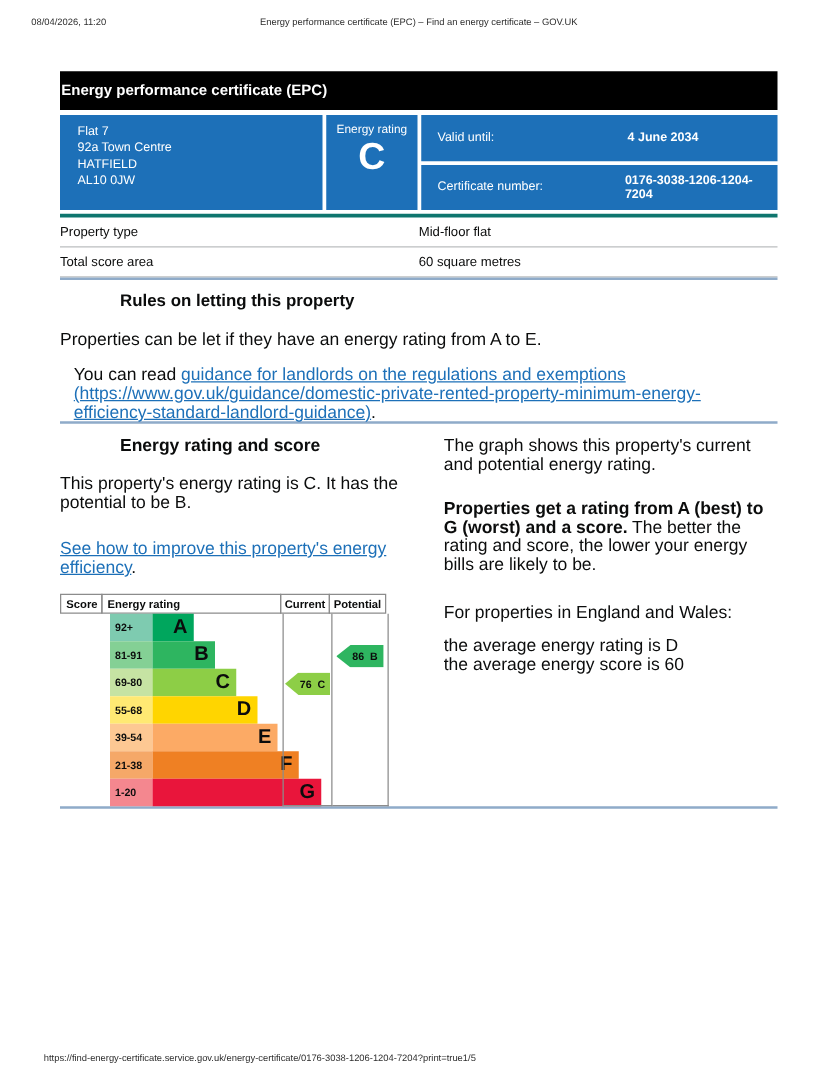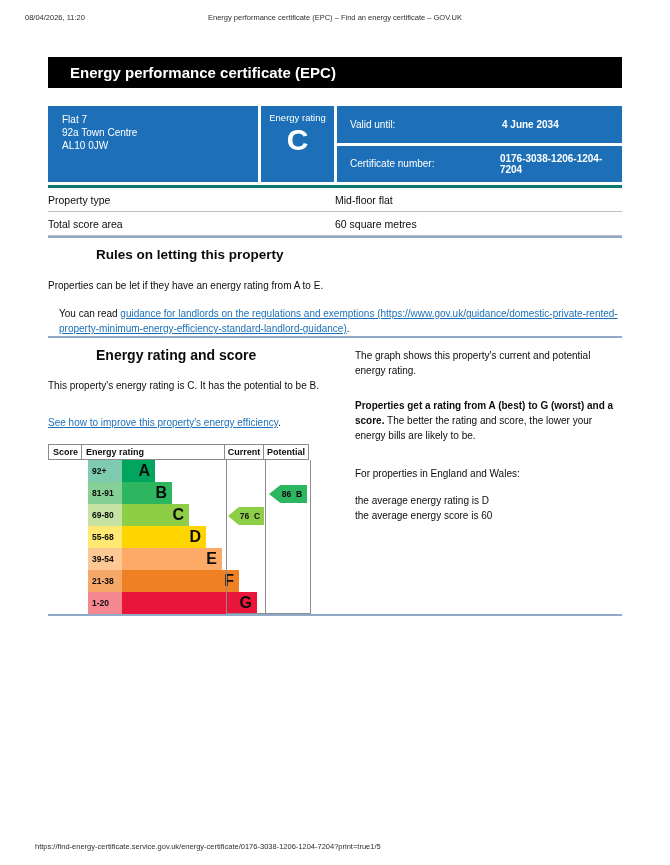--- a/index.html
+++ b/index.html
@@ -6,22 +6,22 @@
   .page{position:relative;width:670px;height:865px;background:#fff;
         font-family:"Liberation Sans",sans-serif;color:#0b0c0c;overflow:hidden;}
   
   .print-header{position:absolute;top:13px;left:0;right:0;font-size:7.5px;color:#2e2e2e;}
   .print-header .dt{position:absolute;left:25px;top:0;}
   .print-header .doc{display:block;text-align:center;}
   .print-footer{position:absolute;bottom:14px;left:35px;right:25px;display:flex;
                 font-size:7.5px;color:#2e2e2e;}
   
   .content{position:absolute;left:48px;top:57px;width:574px;}
-  .banner{background:#000;color:#fff;font-size:15px;font-weight:bold;
-          height:31px;line-height:31px;padding-left:22px;box-sizing:border-box;margin-bottom:18px;}
+  .banner{background:#000;color:#fff;font-size:12px;font-weight:bold;
+          height:31px;line-height:31px;padding-left:1px;box-sizing:border-box;margin-bottom:4px;}
   
   .certbox{display:flex;gap:3px;height:76px;margin-bottom:3px;}
   .cert-cell{background:#1d70b8;color:#fff;box-sizing:border-box;}
   .cert-address{width:210px;padding:7px 0 0 14px;font-size:10px;line-height:13px;}
   .cert-address span{display:block;}
   .cert-rating{width:73px;text-align:center;padding-top:6px;}
   .cert-rating .lbl{font-size:9.5px;display:block;}
   .cert-rating .big{font-size:30px;font-weight:bold;line-height:34px;display:block;}
   .cert-right{flex:1;display:flex;flex-direction:column;gap:3px;}
   .cert-row{flex:1;display:flex;align-items:center;padding-left:13px;font-size:10px;gap:48px;}
@@ -30,21 +30,21 @@
   
   .summary{border-top:3px solid #0f766e;font-size:10.5px;}
   .summary .row{display:flex;height:23px;align-items:center;border-bottom:1px solid #bcbec0;}
   .summary .row .lbl{width:287px;}
   hr.blue{border:none;border-top:2px solid #8fabc9;margin:0;}
   .hr1{margin-top:10px;}
   .hr2{margin-top:21px;}
   .hr3{margin-top:13px;}
   h2{font-size:13.5px;margin:9px 0 0 0;padding-left:48px;}
   .section-h{font-size:14px;margin:0;}
-  p{font-size:10px;line-height:15px;margin:0;}
+  p{font-size:14px;line-height:15px;margin:0;}
   .p-rules1{margin-top:16px;}
   .p-rules2{margin-top:13px;margin-left:11px;}
   a.lnk{color:#1d70b8;text-decoration:underline;cursor:pointer;}
   
   .twocol{display:flex;margin-top:9px;}
   .col-left{width:290px;}
   .col-right{width:267px;margin-left:17px;}
   .col-left .p1{margin-top:15px;}
   .col-left .plink{margin-top:22px;}
   .col-right .rp1{margin-top:1px;}
@@ -88,20 +88,21 @@
   <div class="content">
 
     <div class="banner">
       <span>Energy performance certificate (EPC)</span>
     </div>
 
     <div class="certbox">
       <div class="cert-cell cert-address">
         <span>Flat 7</span>
         <span>92a Town Centre</span>
+        <span>HATFIELD</span>
         <span>AL10 0JW</span>
       </div>
       <div class="cert-cell cert-rating">
         <span class="lbl">Energy rating</span>
         <span class="big">C</span>
       </div>
       <div class="cert-right">
         <div class="cert-cell cert-row">
           <span class="lbl">Valid until:</span>
           <span class="val">4 June 2034</span>

